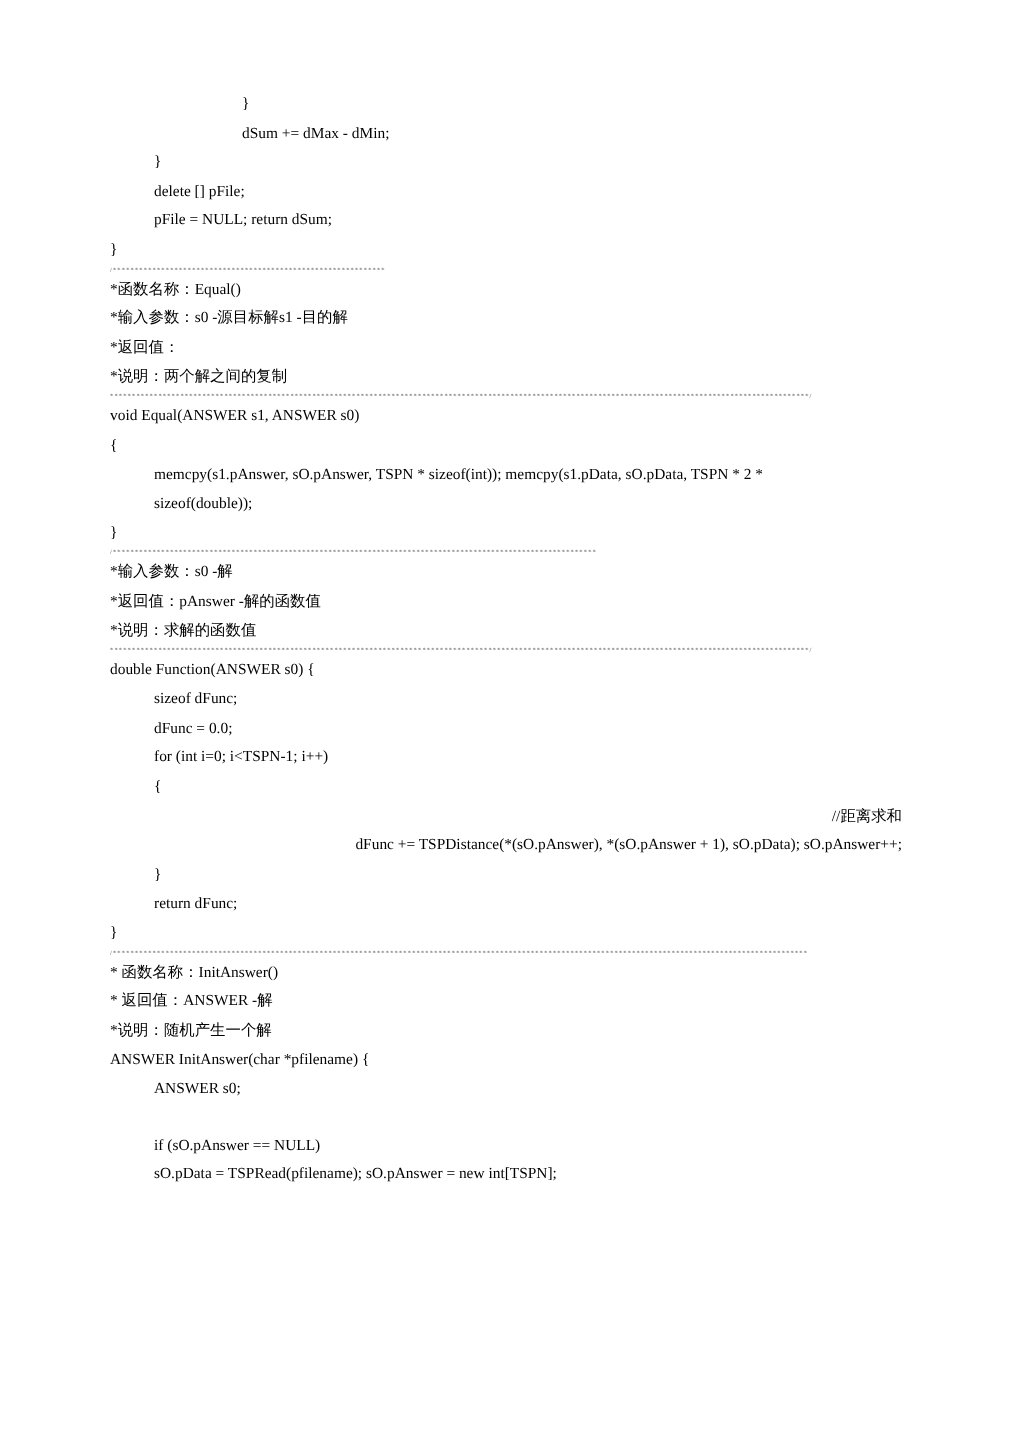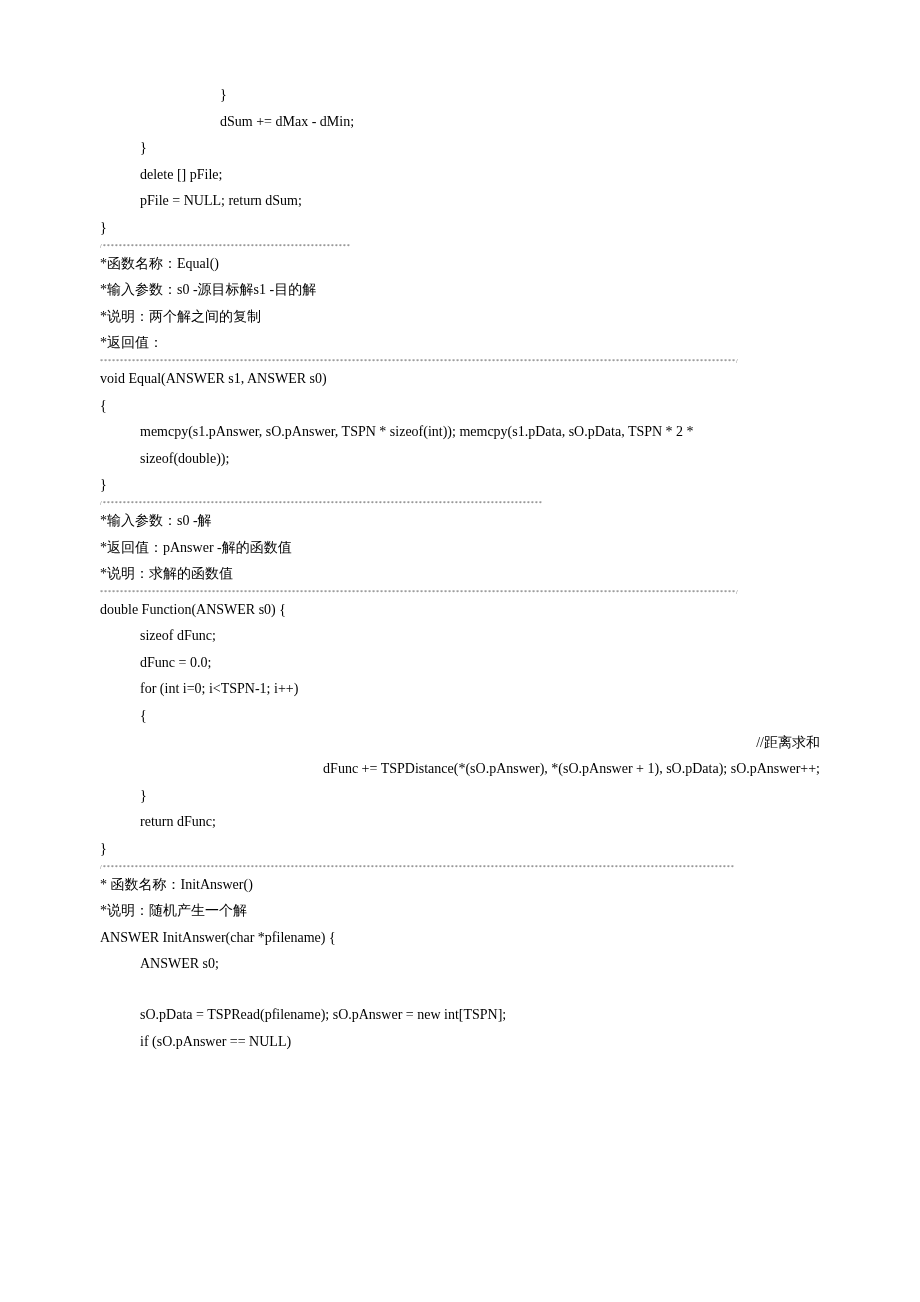--- a/index.html
+++ b/index.html
@@ -36,22 +36,22 @@
 <div class="page" id="page-root">
     <div class="indent3">}</div>
     <div class="indent3">dSum += dMax - dMin;</div>
     <div class="indent1">}</div>
     <div class="indent1">delete [] pFile;</div>
     <div class="indent1">pFile = NULL; return dSum;</div>
     <div class="">}</div>
     <div class="tiny-sep">/**************************************************************</div>
     <div class="">*函数名称：Equal()</div>
     <div class="">*输入参数：s0 -源目标解s1 -目的解</div>
+    <div class="">*返回值：</div>
     <div class="">*说明：两个解之间的复制</div>
-    <div class="">*返回值：</div>
     <div class="tiny-sep">***************************************************************************************************************************************************************/</div>
     <div class="">void Equal(ANSWER s1, ANSWER s0)</div>
     <div class="">{</div>
     <div class="indent1">memcpy(s1.pAnswer, sO.pAnswer, TSPN * sizeof(int)); memcpy(s1.pData, sO.pData, TSPN * 2 *</div>
     <div class="indent1">sizeof(double));</div>
     <div class="">}</div>
     <div class="tiny-sep">/**************************************************************************************************************</div>
     <div class="">*输入参数：s0 -解</div>
     <div class="">*返回值：pAnswer -解的函数值</div>
     <div class="">*说明：求解的函数值</div>
@@ -61,19 +61,20 @@
     <div class="indent1">dFunc = 0.0;</div>
     <div class="indent1">for (int i=0; i&lt;TSPN-1; i++)</div>
     <div class="indent1">{</div>
     <div class="indent2">//距离求和</div>
     <div class="indent2"> dFunc += TSPDistance(*(sO.pAnswer), *(sO.pAnswer + 1), sO.pData); sO.pAnswer++;</div>
     <div class="indent1">}</div>
     <div class="indent1">return dFunc;</div>
     <div class="">}</div>
     <div class="tiny-sep">/**************************************************************************************************************************************************************</div>
     <div class="">*    函数名称：InitAnswer()</div>
+    <div class="">*    返回值：ANSWER -解</div>
     <div class="">*说明：随机产生一个解</div>
     <div class="">ANSWER InitAnswer(char *pfilename) {</div>
     <div class="indent1">ANSWER s0;</div>
     <div class="blank-line">&nbsp;</div>
+    <div class="indent1">if (sO.pAnswer == NULL)</div>
     <div class="indent1">sO.pData = TSPRead(pfilename); sO.pAnswer = new int[TSPN];</div>
-    <div class="indent1">if (sO.pAnswer == NULL)</div>
   </div>
 
 </body></html>

